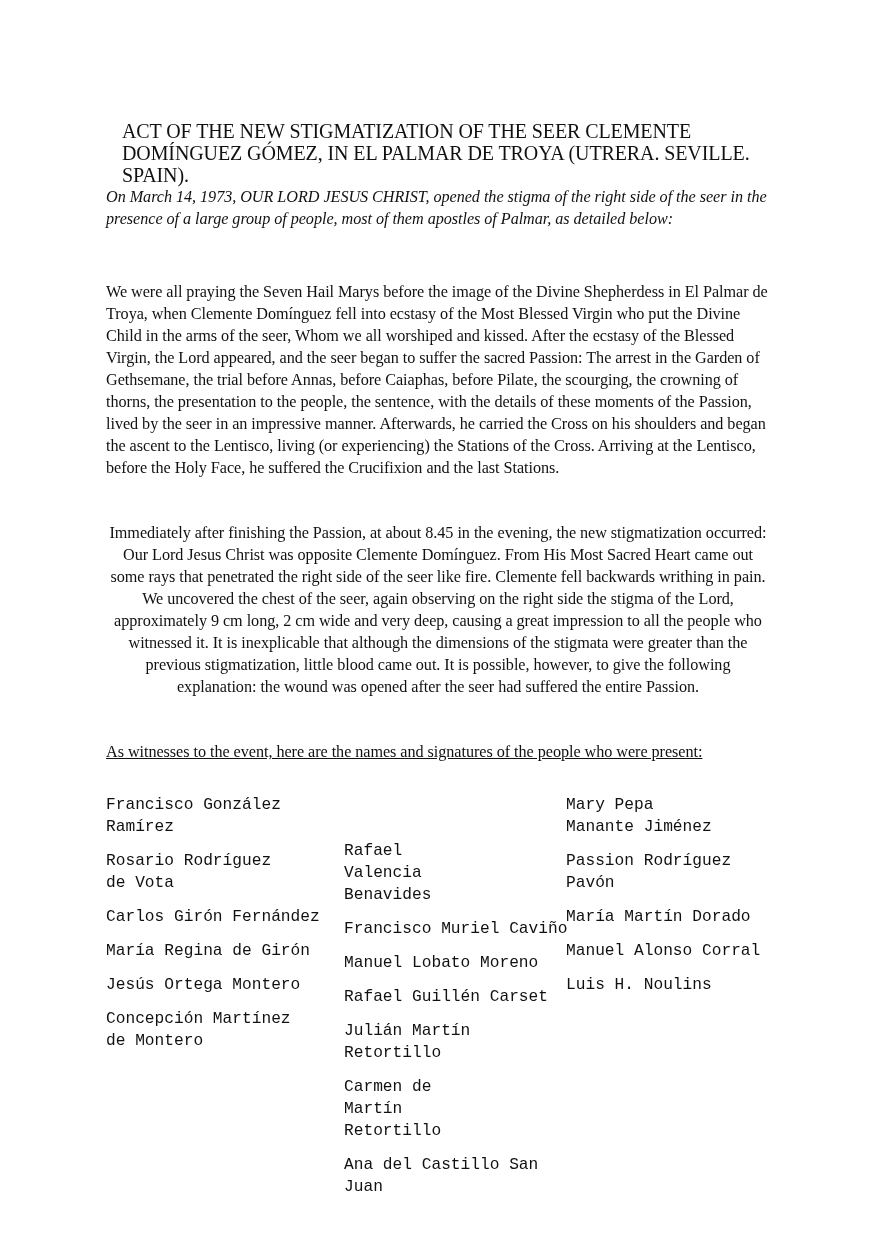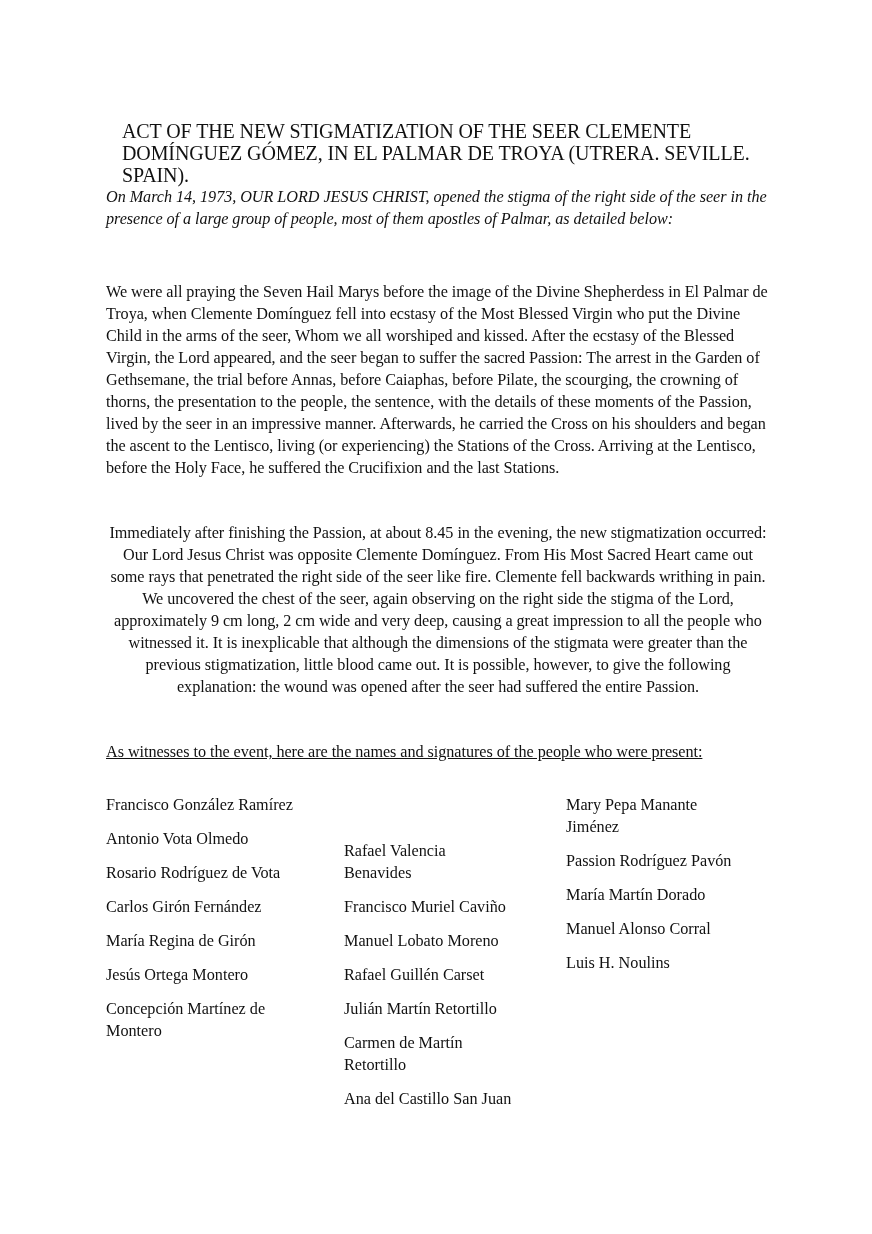--- a/index.html
+++ b/index.html
@@ -14,36 +14,35 @@
   .title { position: absolute; top: 104px; left: 0; width: 660px; margin: 16px; font-weight: normal; font-size: 20px; line-height: 22px; letter-spacing: -0.1px; }
   .para { position: absolute; left: 0; width: 664px; margin: 0; letter-spacing: -0.05px; }
   #p1 { top: 186px; font-style: italic; }
   #p2 { top: 281px; }
   #p3 { top: 522px; text-align: center; }
   #p4 { top: 741px; width: 680px; text-decoration: underline; }
   .col { position: absolute; top: 794px; width: 226px; }
   .col.c1 { left: 0; }
   .col.c2 { left: 238px; margin-top: 46px; }
   .col.c3 { left: 460px; width: 200px; }
-  .name { margin: 0 0 12px 0; line-height: 22px; }
+  .name { margin: 0 0 12px 0; line-height: 22px; font-family: Liberation Mono, monospace; }
 </style>
 </head>
 <body>
 
 <div class="page">
   <h1 class="title">ACT OF THE NEW STIGMATIZATION OF THE SEER CLEMENTE DOMÍNGUEZ GÓMEZ, IN EL PALMAR DE TROYA (UTRERA. SEVILLE. SPAIN).</h1>
 
   <p class="para" id="p1">On March 14, 1973, OUR LORD JESUS CHRIST, opened the stigma of the right side of the seer in the presence of a large group of people, most of them apostles of Palmar, as detailed below:</p>
   <p class="para" id="p2">We were all praying the Seven Hail Marys before the image of the Divine Shepherdess in El Palmar de Troya, when Clemente Domínguez fell into ecstasy of the Most Blessed Virgin who put the Divine Child in the arms of the seer, Whom we all worshiped and kissed. After the ecstasy of the Blessed Virgin, the Lord appeared, and the seer began to suffer the sacred Passion: The arrest in the Garden of Gethsemane, the trial before Annas, before Caiaphas, before Pilate, the scourging, the crowning of thorns, the presentation to the people, the sentence, with the details of these moments of the Passion, lived by the seer in an impressive manner. Afterwards, he carried the Cross on his shoulders and began the ascent to the Lentisco, living (or experiencing) the Stations of the Cross. Arriving at the Lentisco, before the Holy Face, he suffered the Crucifixion and the last Stations.</p>
   <p class="para" id="p3">Immediately after finishing the Passion, at about 8.45 in the evening, the new stigmatization occurred: Our Lord Jesus Christ was opposite Clemente Domínguez. From His Most Sacred Heart came out some rays that penetrated the right side of the seer like fire. Clemente fell backwards writhing in pain. We uncovered the chest of the seer, again observing on the right side the stigma of the Lord, approximately 9 cm long, 2 cm wide and very deep, causing a great impression to all the people who witnessed it. It is inexplicable that although the dimensions of the stigmata were greater than the previous stigmatization, little blood came out. It is possible, however, to give the following explanation: the wound was opened after the seer had suffered the entire Passion.</p>
   <p class="para" id="p4">As witnesses to the event, here are the names and signatures of the people who were present:</p>
 
   <div class="col c1">
     <p class="name">Francisco González Ramírez</p>
-    <p class="name">Antonio Vota Olmedo</p>
     <p class="name" style="width:180px">Rosario Rodríguez de Vota</p>
     <p class="name">Carlos Girón Fernández</p>
     <p class="name">María Regina de Girón</p>
     <p class="name">Jesús Ortega Montero</p>
     <p class="name" style="width:190px">Concepción Martínez de Montero</p>
   </div>
 
   <div class="col c2">
     <p class="name" style="width:130px">Rafael Valencia Benavides</p>
     <p class="name">Francisco Muriel Caviño</p>

